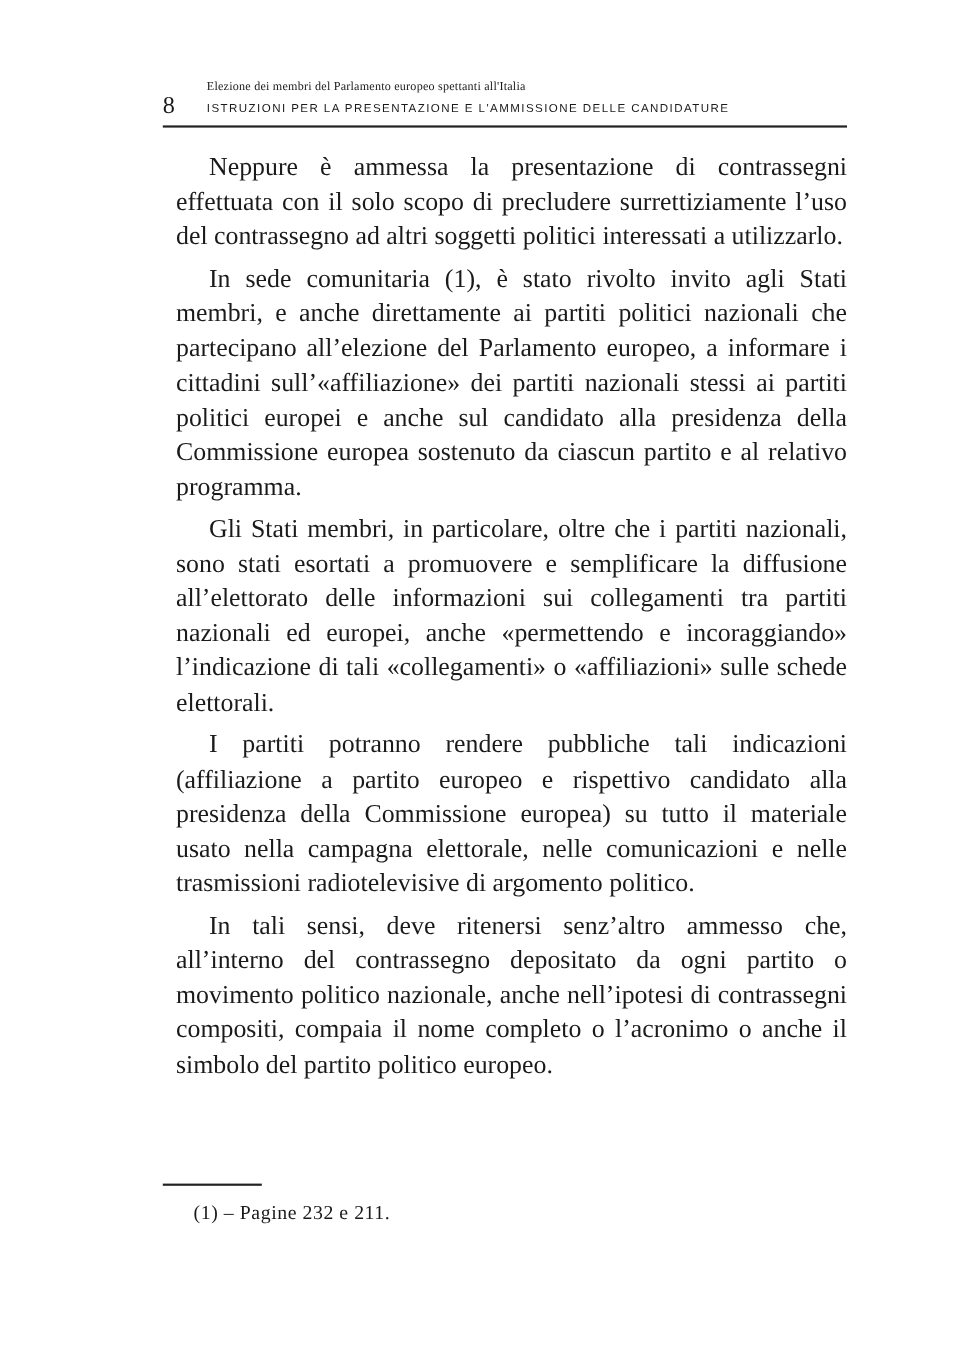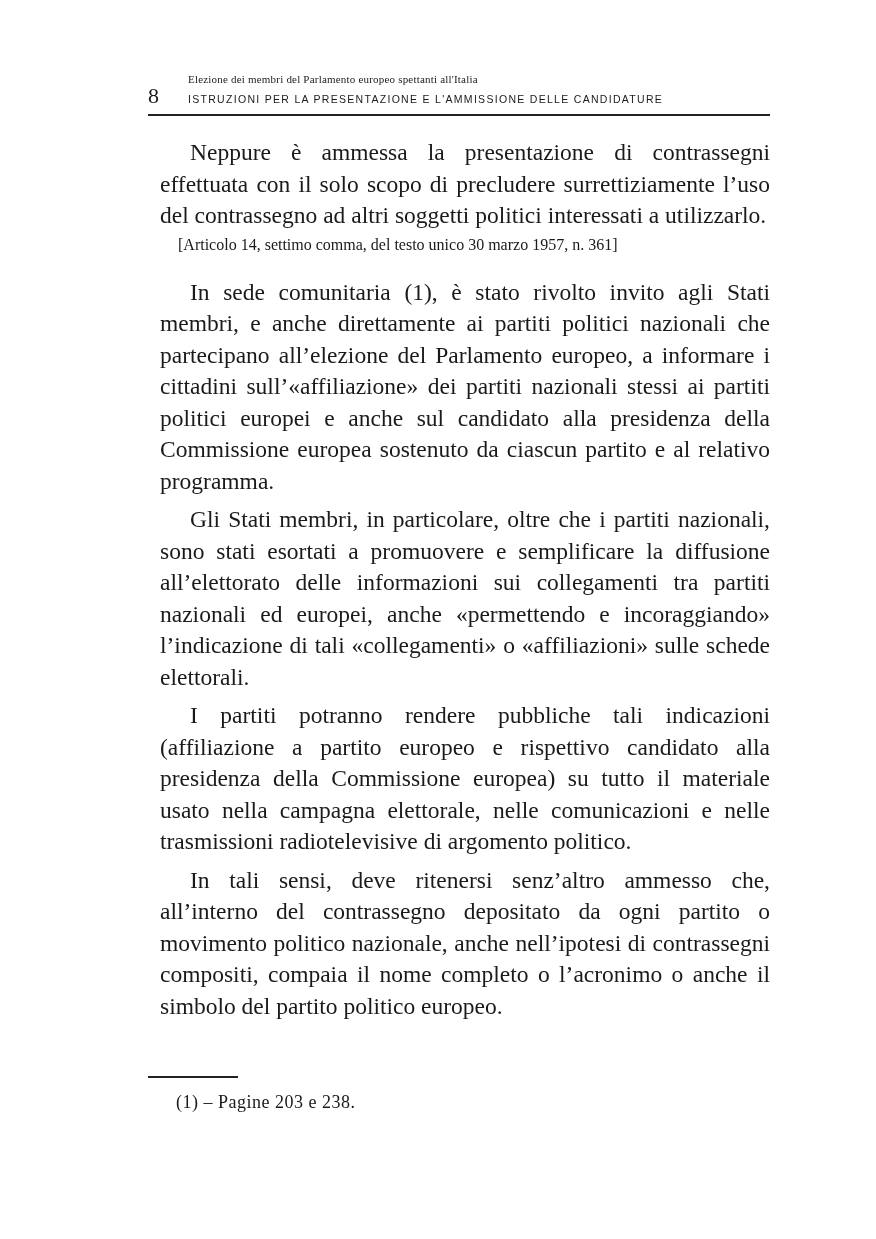--- a/index.html
+++ b/index.html
@@ -106,23 +106,22 @@
   <div class="running-head">
     <div class="page-number">8</div>
     <div class="head-line1">Elezione dei membri del Parlamento europeo spettanti all'Italia</div>
     <div class="head-line2">ISTRUZIONI PER LA PRESENTAZIONE E L'AMMISSIONE DELLE CANDIDATURE</div>
   </div>
 
   <div class="head-rule"></div>
 
   <div class="body-text">
     <p class="para">Neppure è ammessa la presentazione di contrassegni effettuata con il solo scopo di precludere surrettiziamente l’uso del contrassegno ad altri soggetti politici interessati a utilizzarlo.</p>
-    <div class="citation">[Articolo 14, settimo comma, del testo unico 30 marzo 1957, n. 361]</div>
     <p class="para">In sede comunitaria (1), è stato rivolto invito agli Stati membri, e anche direttamente ai partiti politici nazionali che partecipano all’elezione del Parlamento europeo, a informare i cittadini sull’«affiliazione» dei partiti naziona­li stessi ai partiti politici europei e anche sul candidato alla presidenza della Commissione europea sostenuto da cia­scun partito e al relativo programma.</p>
     <p class="para">Gli Stati membri, in particolare, oltre che i partiti nazionali, sono stati esortati a promuovere e semplificare la diffusione all’elettorato delle informazioni sui collegamen­ti tra partiti nazionali ed europei, anche «permettendo e incoraggiando» l’indicazione di tali «collegamenti» o «affiliazioni» sulle schede elettorali.</p>
     <p class="para">I partiti potranno rendere pubbliche tali indicazioni (affiliazione a partito europeo e rispettivo candidato alla presidenza della Commissione europea)  su tutto il mate­riale usato nella campagna elettorale, nelle comunicazioni e nelle trasmissioni radiotelevisive di argomento politico.</p>
     <p class="para">In tali sensi, deve ritenersi senz’altro ammesso che, all’interno del contrassegno depositato da ogni partito o movimento politico nazionale, anche nell’ipotesi di con­trassegni compositi, compaia il nome completo o l’acroni­mo o anche il simbolo del partito politico europeo.</p>
   </div>
 
   <div class="footnote-rule"></div>
-  <div class="footnote">(1)  –  Pagine 203 e 238.</div>
+  <div class="footnote">(1)  –  Pagine 232 e 211.</div>
 
 </div>
 
 </body></html>

